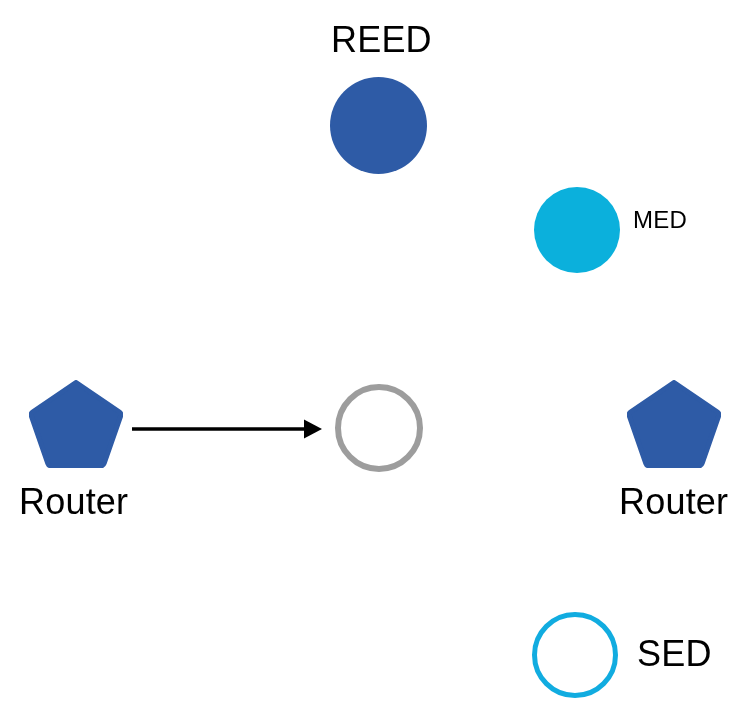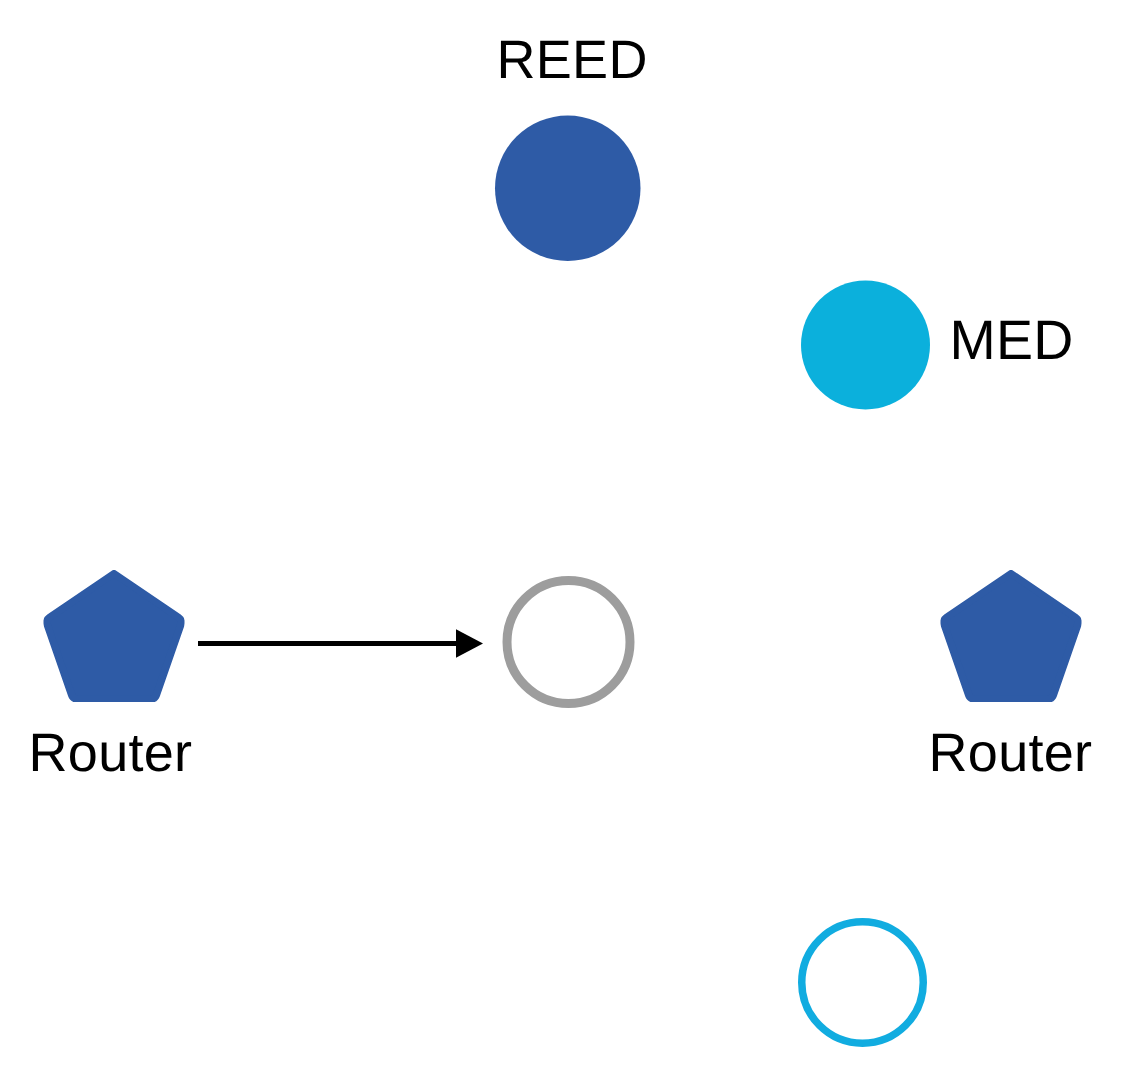--- a/index.html
+++ b/index.html
@@ -31,21 +31,21 @@
   }
   .label-reed {
     left: 331px;
     top: 22px;
     font-size: 36px;
     letter-spacing: 0.2px;
   }
   .label-med {
     left: 633px;
     top: 208px;
-    font-size: 37px;
+    font-size: 24px;
     letter-spacing: 0.2px;
   }
   .label-sed {
     left: 637px;
     top: 636px;
     font-size: 36px;
     letter-spacing: 0.2px;
   }
   .label-router-left {
     left: 19px;
@@ -174,14 +174,15 @@
       <line x1="4" y1="21" x2="178" y2="21" stroke="#000000" stroke-width="3.4"></line>
       <path d="M176 11.5 L194 21 L176 30.5 Z" fill="#000000"></path>
     </svg>
   </div>
 
   <div class="edge-label">
   </div>
 
   <div class="shape circle-outline" id="sed-circle"></div>
 
+  <div class="node-label label-sed">SED</div>
 
 </div>
 
 </body></html>

